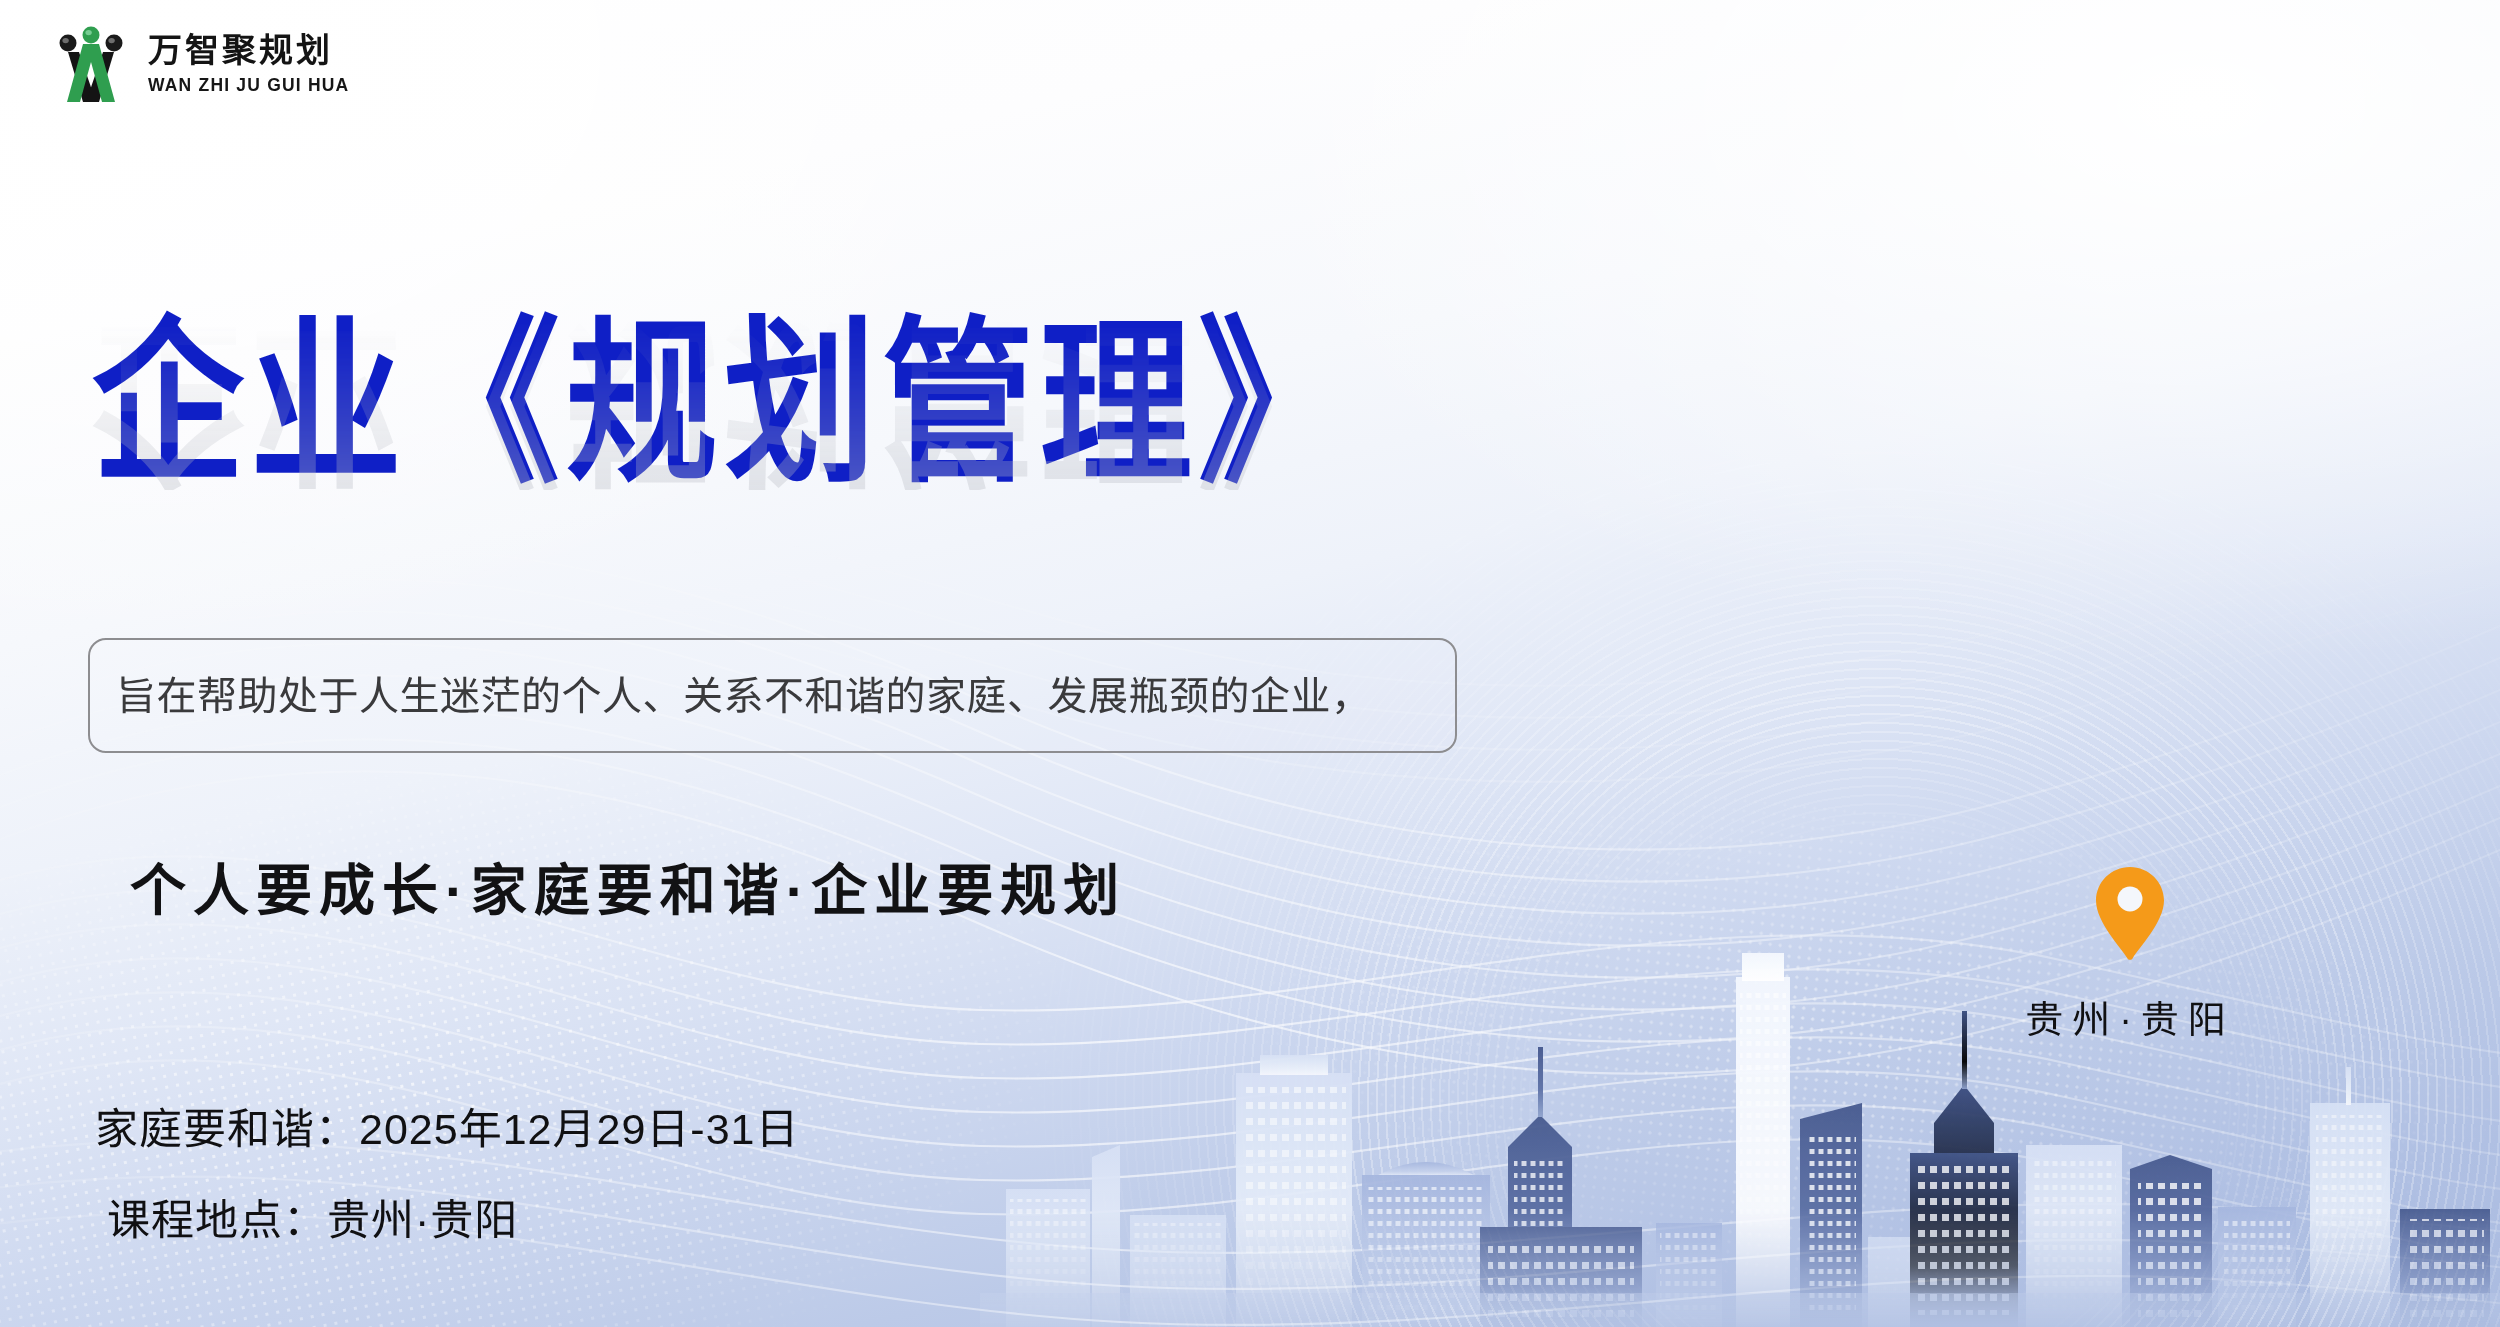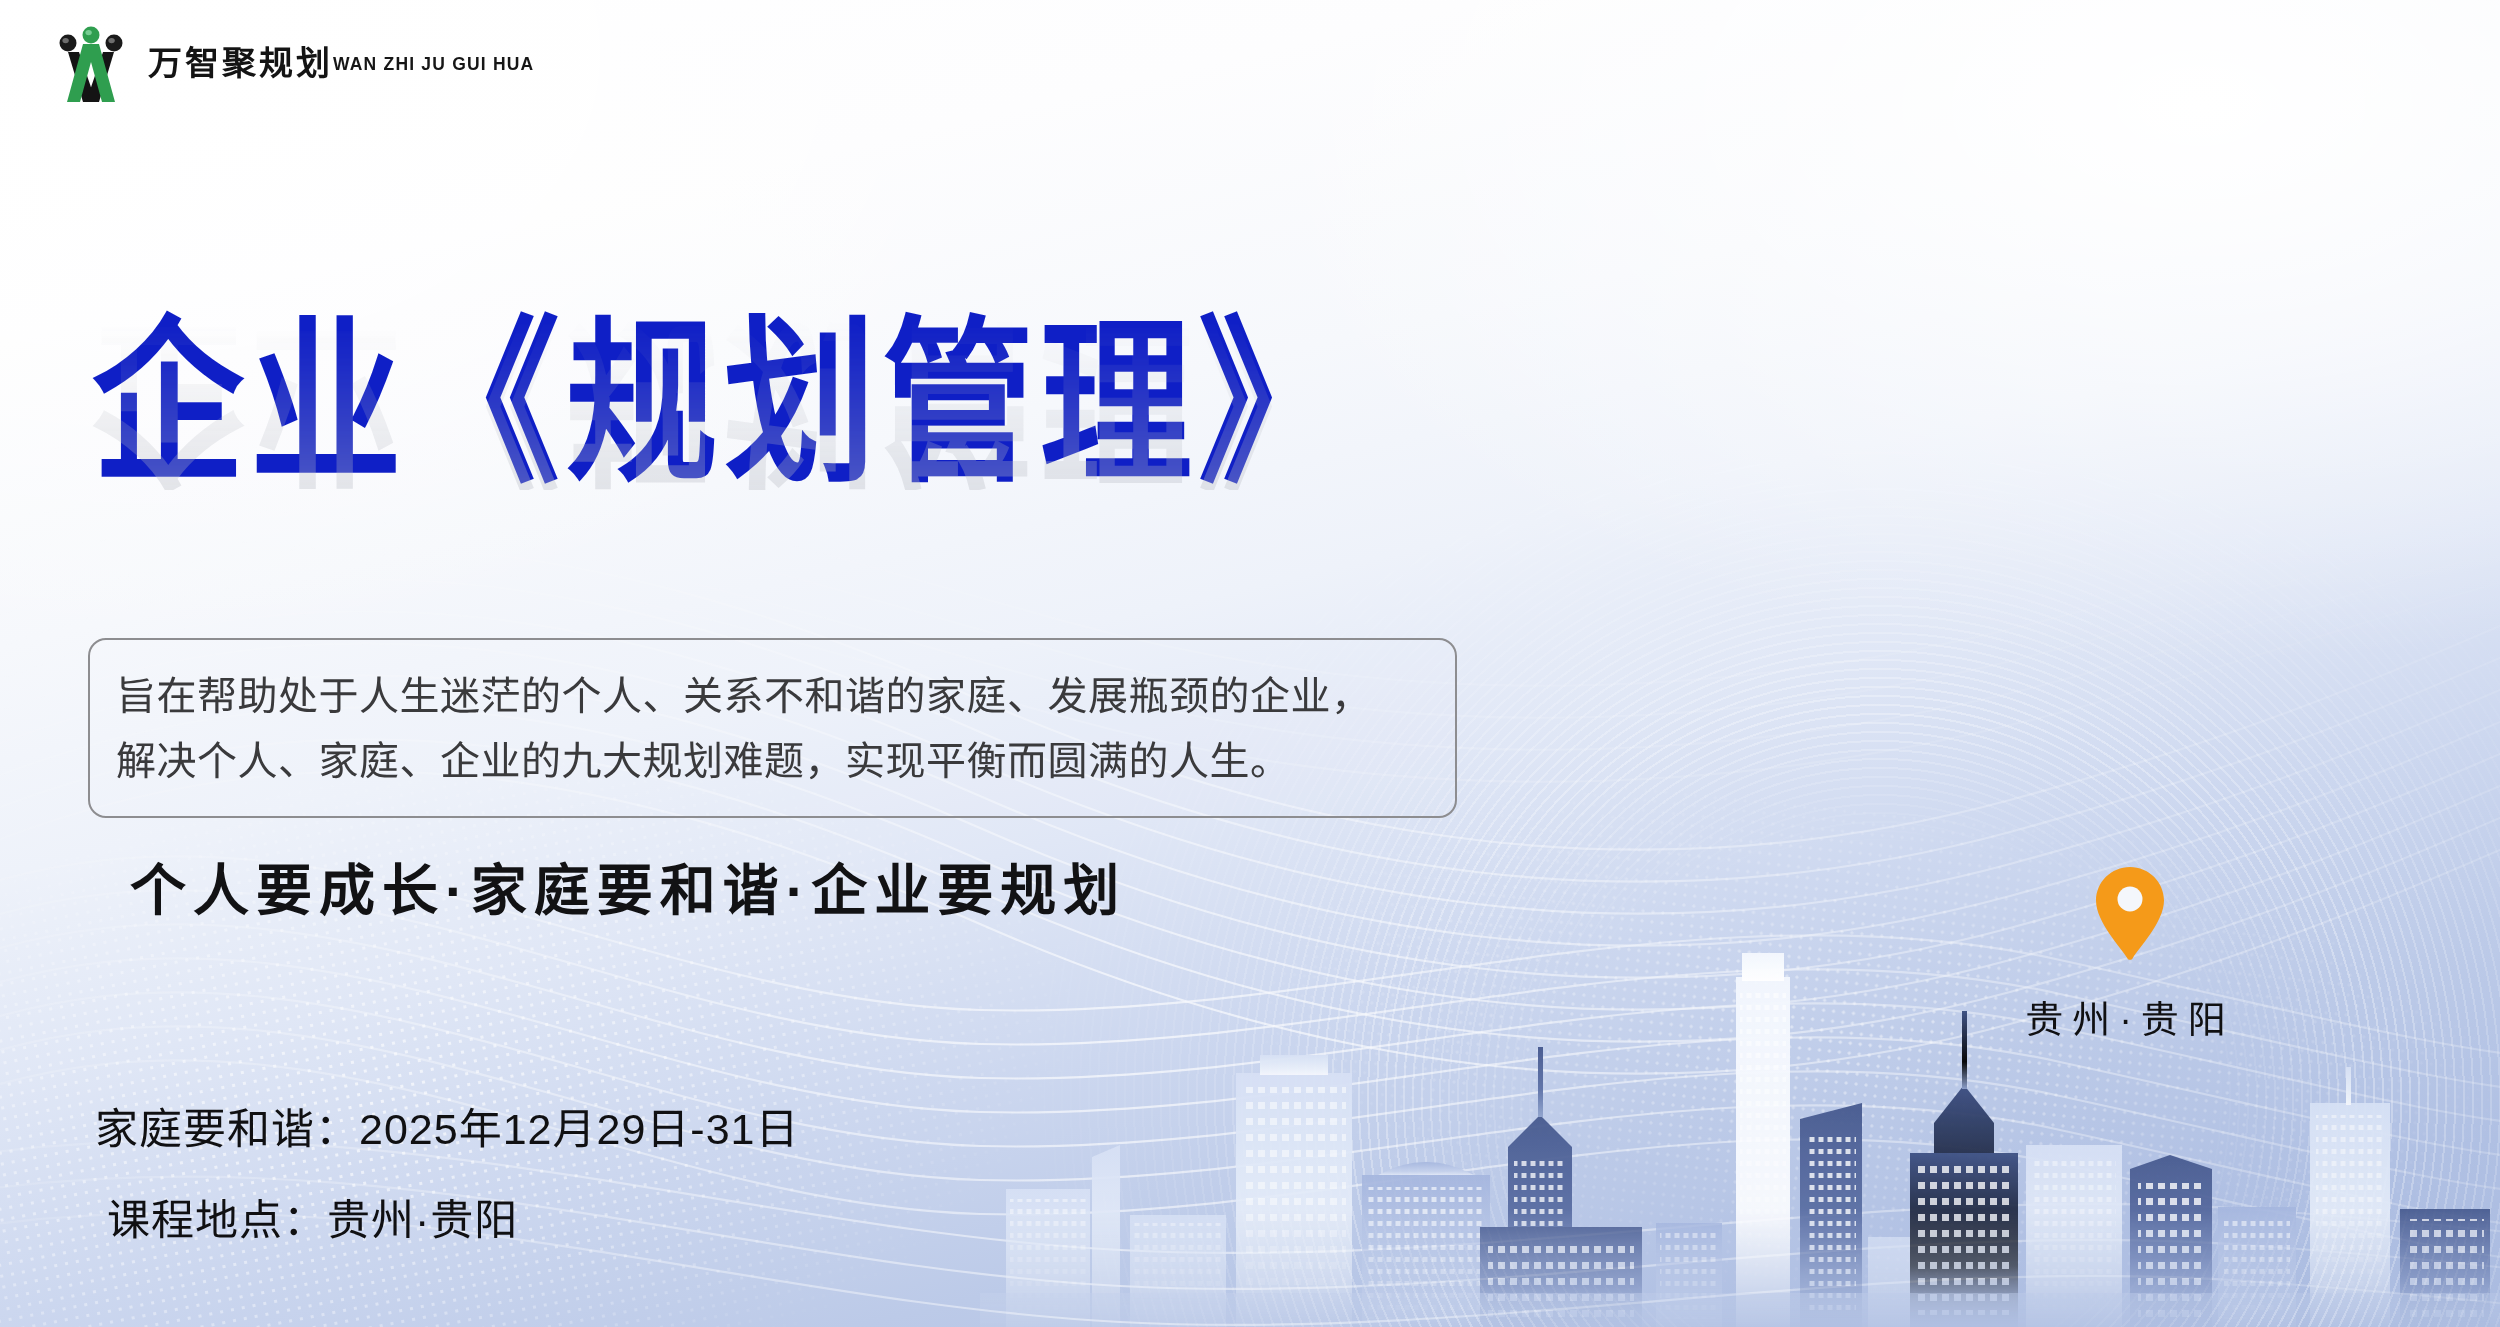--- a/index.html
+++ b/index.html
@@ -87,21 +87,21 @@
   #skyline svg { display:block; width:100%; height:100%; }
 
   
   #logo {
     position:absolute;
     left:52px; top:24px;
     display:flex; align-items:center; gap:18px;
     z-index:40;
   }
   #logo-mark { width:78px; height:80px; display:block; }
-  #logo-text { display:flex; flex-direction:row; line-height:1;justify-content:space-between; }
+  #logo-text { display:flex; flex-direction:column; line-height:1;justify-content:space-between; }
   #logo-cn {
     font-family:"Liberation Serif","DejaVu Serif",serif;
     font-size:34px; font-weight:700; color:#141414;
     letter-spacing:3px;
   }
   #logo-en {
     font-family:Liberation Sans, sans-serif;
     font-size:17.5px; font-weight:700; color:#161616;
     letter-spacing:1.2px; margin-top:9px;
   }
@@ -392,21 +392,20 @@
     </div>
   </div>
 
   <div id="title-wrap">
     <div id="main-title">企业《规划管理》</div>
     <div id="title-reflection" aria-hidden="true">企业《规划管理》</div>
   </div>
 
   <div id="desc-box">
     <div class="desc-line">旨在帮助处于人生迷茫的个人、关系不和谐的家庭、发展瓶颈的企业，</div>
-    <div class="desc-line">解决个人、家庭、企业的九大规划难题，实现平衡而圆满的人生。</div>
   </div>
 
   <div id="slogan">个人要成长·家庭要和谐·企业要规划</div>
 
   <div id="course-info">
     <div class="course-row">家庭要和谐：2025年12月29日-31日</div>
     <div class="course-row">课程地点：贵州·贵阳</div>
   </div>
 
   <div id="location-badge">

